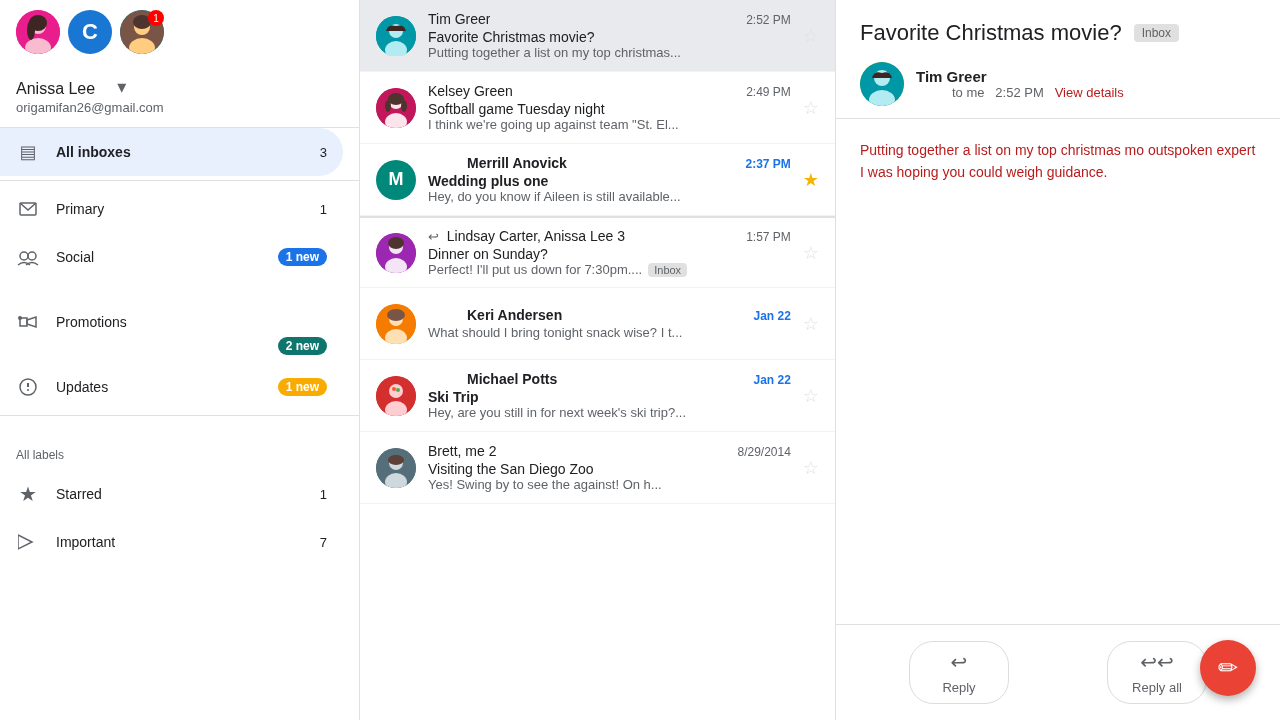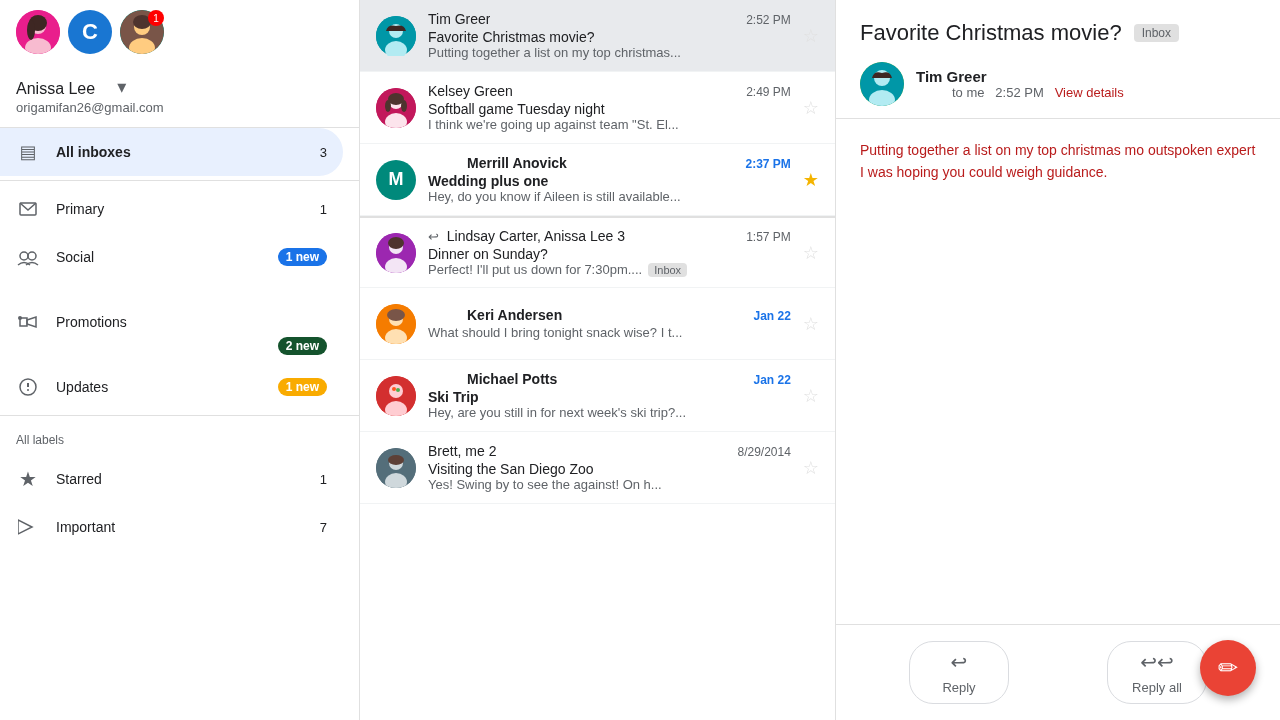--- a/index.html
+++ b/index.html
@@ -115,34 +115,34 @@
 
     .badge {
       padding: 2px 8px;
       border-radius: 12px;
       font-size: 12px;
       font-weight: bold;
       color: white;
     }
 
     .badge-blue { background: #1a73e8; }
-    .badge-green { background: #14532d; margin-top: 48px; }
+    .badge-green { background: #0f766e; margin-top: 48px; }
     .badge-yellow { background: #f9ab00; }
 
     .badge-count {
       font-size: 13px;
       color: #202124;
     }
 
     .section-label {
       padding: 8px 16px;
       font-size: 12px;
       color: #5f6368;
       font-weight: 500;
-      margin-top: 5px;
+      margin-top: 20px;
     }
 
     .divider {
       height: 1px;
       background: #e0e0e0;
       margin: 4px 0;
     }
 
     
     .email-list {

